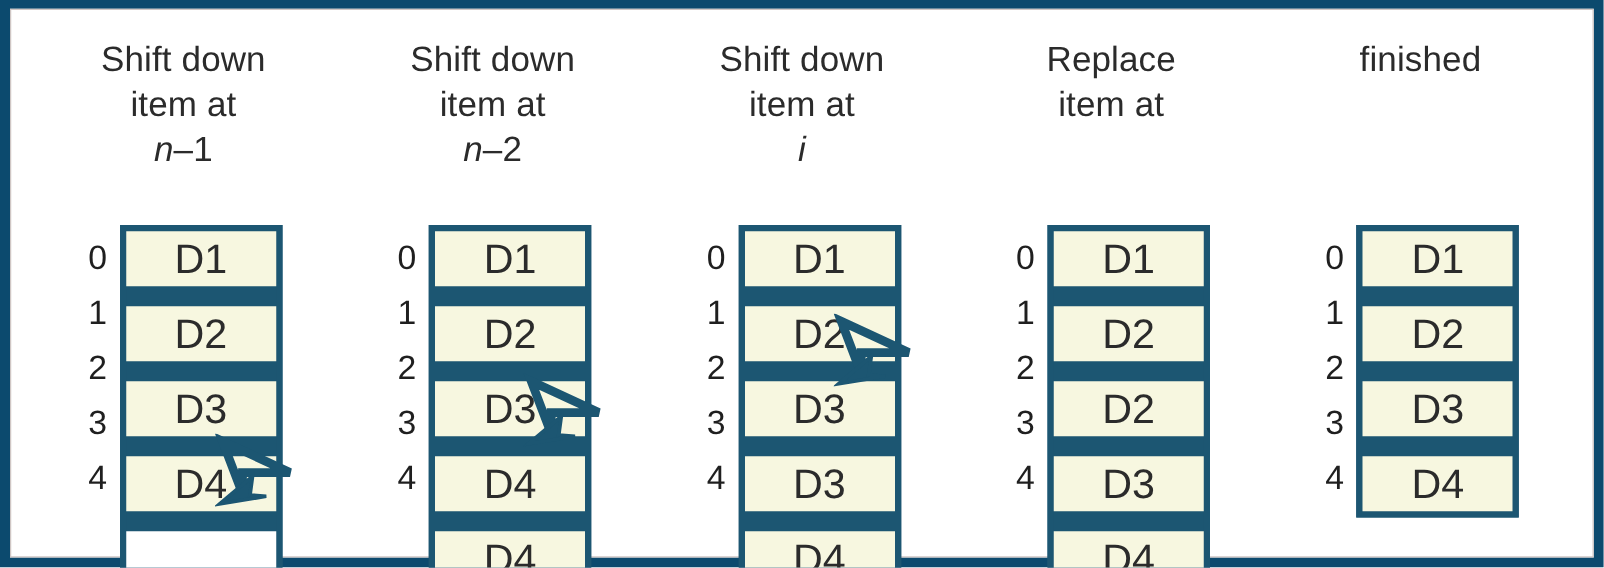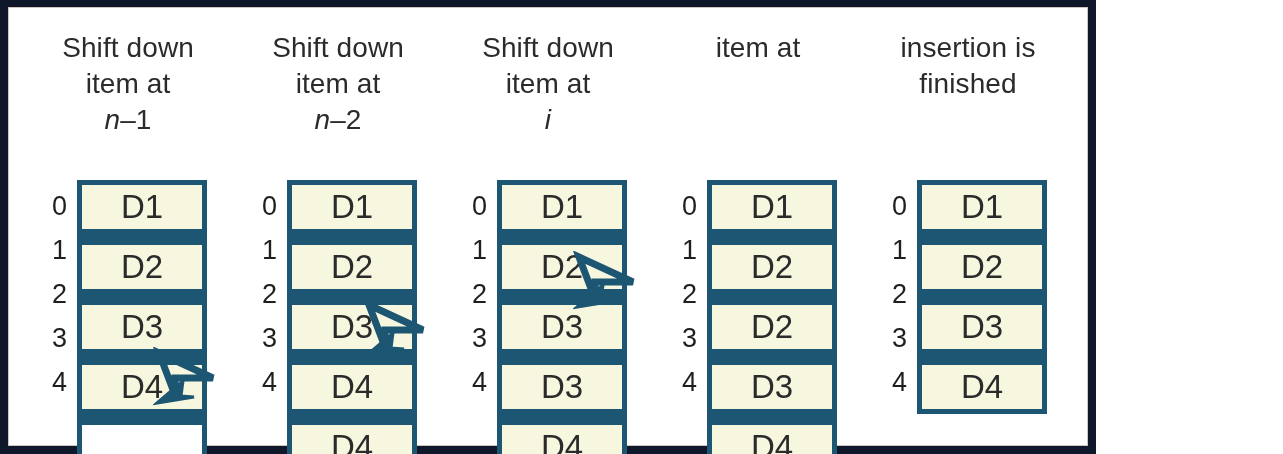--- a/index.html
+++ b/index.html
@@ -12,23 +12,23 @@
     width: 1283px;
     height: 454px;
     overflow: hidden;
     font-family: "Liberation Sans", sans-serif;
   }
 
   
   #figure-frame {
     position: relative;
     box-sizing: border-box;
-    width: 1096px;
+    width: 1283px;
     height: 454px;
-    background: #0f172a;
+    background: #0c4a6e;
     padding: 7px 8px 8px 8px;
   }
   #figure-canvas {
     position: relative;
     box-sizing: border-box;
     width: 100%;
     height: 100%;
     background: #ffffff;
     border: 1px solid #cfc6c4;
   }
@@ -201,40 +201,40 @@
             </div>
             <div class="shift-arrow" style="top: 71px; left: 104px;">
               <svg width="66" height="62" viewBox="0 0 66 62" xmlns="http://www.w3.org/2000/svg">
                 <path d="M6 6 L60 31 L22 31 L22 48 Z" fill="none" stroke="#1c5672" stroke-width="7" stroke-linejoin="miter"></path>
                 <path d="M4 56 L30 34 L28 49 L41 50 Z" fill="#1c5672" stroke="#1c5672" stroke-width="3" stroke-linejoin="miter"></path>
               </svg>
             </div>
           </div>
         </div>
         <div class="panel">
-          <div class="panel-caption"><span class="caption-line">item at</span></div>
-          <div class="array-wrap">
-            <div class="index-col">
-              <div class="index-label">0</div>
-              <div class="index-label">1</div>
-              <div class="index-label">2</div>
-              <div class="index-label">3</div>
-              <div class="index-label">4</div>
-            </div>
-            <div class="array-box">
-              <div class="array-cell">D1</div>
-              <div class="array-cell">D2</div>
-              <div class="array-cell">D2</div>
-              <div class="array-cell">D3</div>
-              <div class="array-cell">D4</div>
-            </div>
-          </div>
-        </div>
-        <div class="panel">
-          <div class="panel-caption"><span class="caption-line">insertion is</span><span class="caption-line">finished</span></div>
+          <div class="panel-caption"><span class="caption-line">Replace</span><span class="caption-line">item at</span></div>
+          <div class="array-wrap">
+            <div class="index-col">
+              <div class="index-label">0</div>
+              <div class="index-label">1</div>
+              <div class="index-label">2</div>
+              <div class="index-label">3</div>
+              <div class="index-label">4</div>
+            </div>
+            <div class="array-box">
+              <div class="array-cell">D1</div>
+              <div class="array-cell">D2</div>
+              <div class="array-cell">D2</div>
+              <div class="array-cell">D3</div>
+              <div class="array-cell">D4</div>
+            </div>
+          </div>
+        </div>
+        <div class="panel">
+          <div class="panel-caption"><span class="caption-line">finished</span></div>
           <div class="array-wrap">
             <div class="index-col">
               <div class="index-label">0</div>
               <div class="index-label">1</div>
               <div class="index-label">2</div>
               <div class="index-label">3</div>
               <div class="index-label">4</div>
             </div>
             <div class="array-box">
               <div class="array-cell">D1</div>

